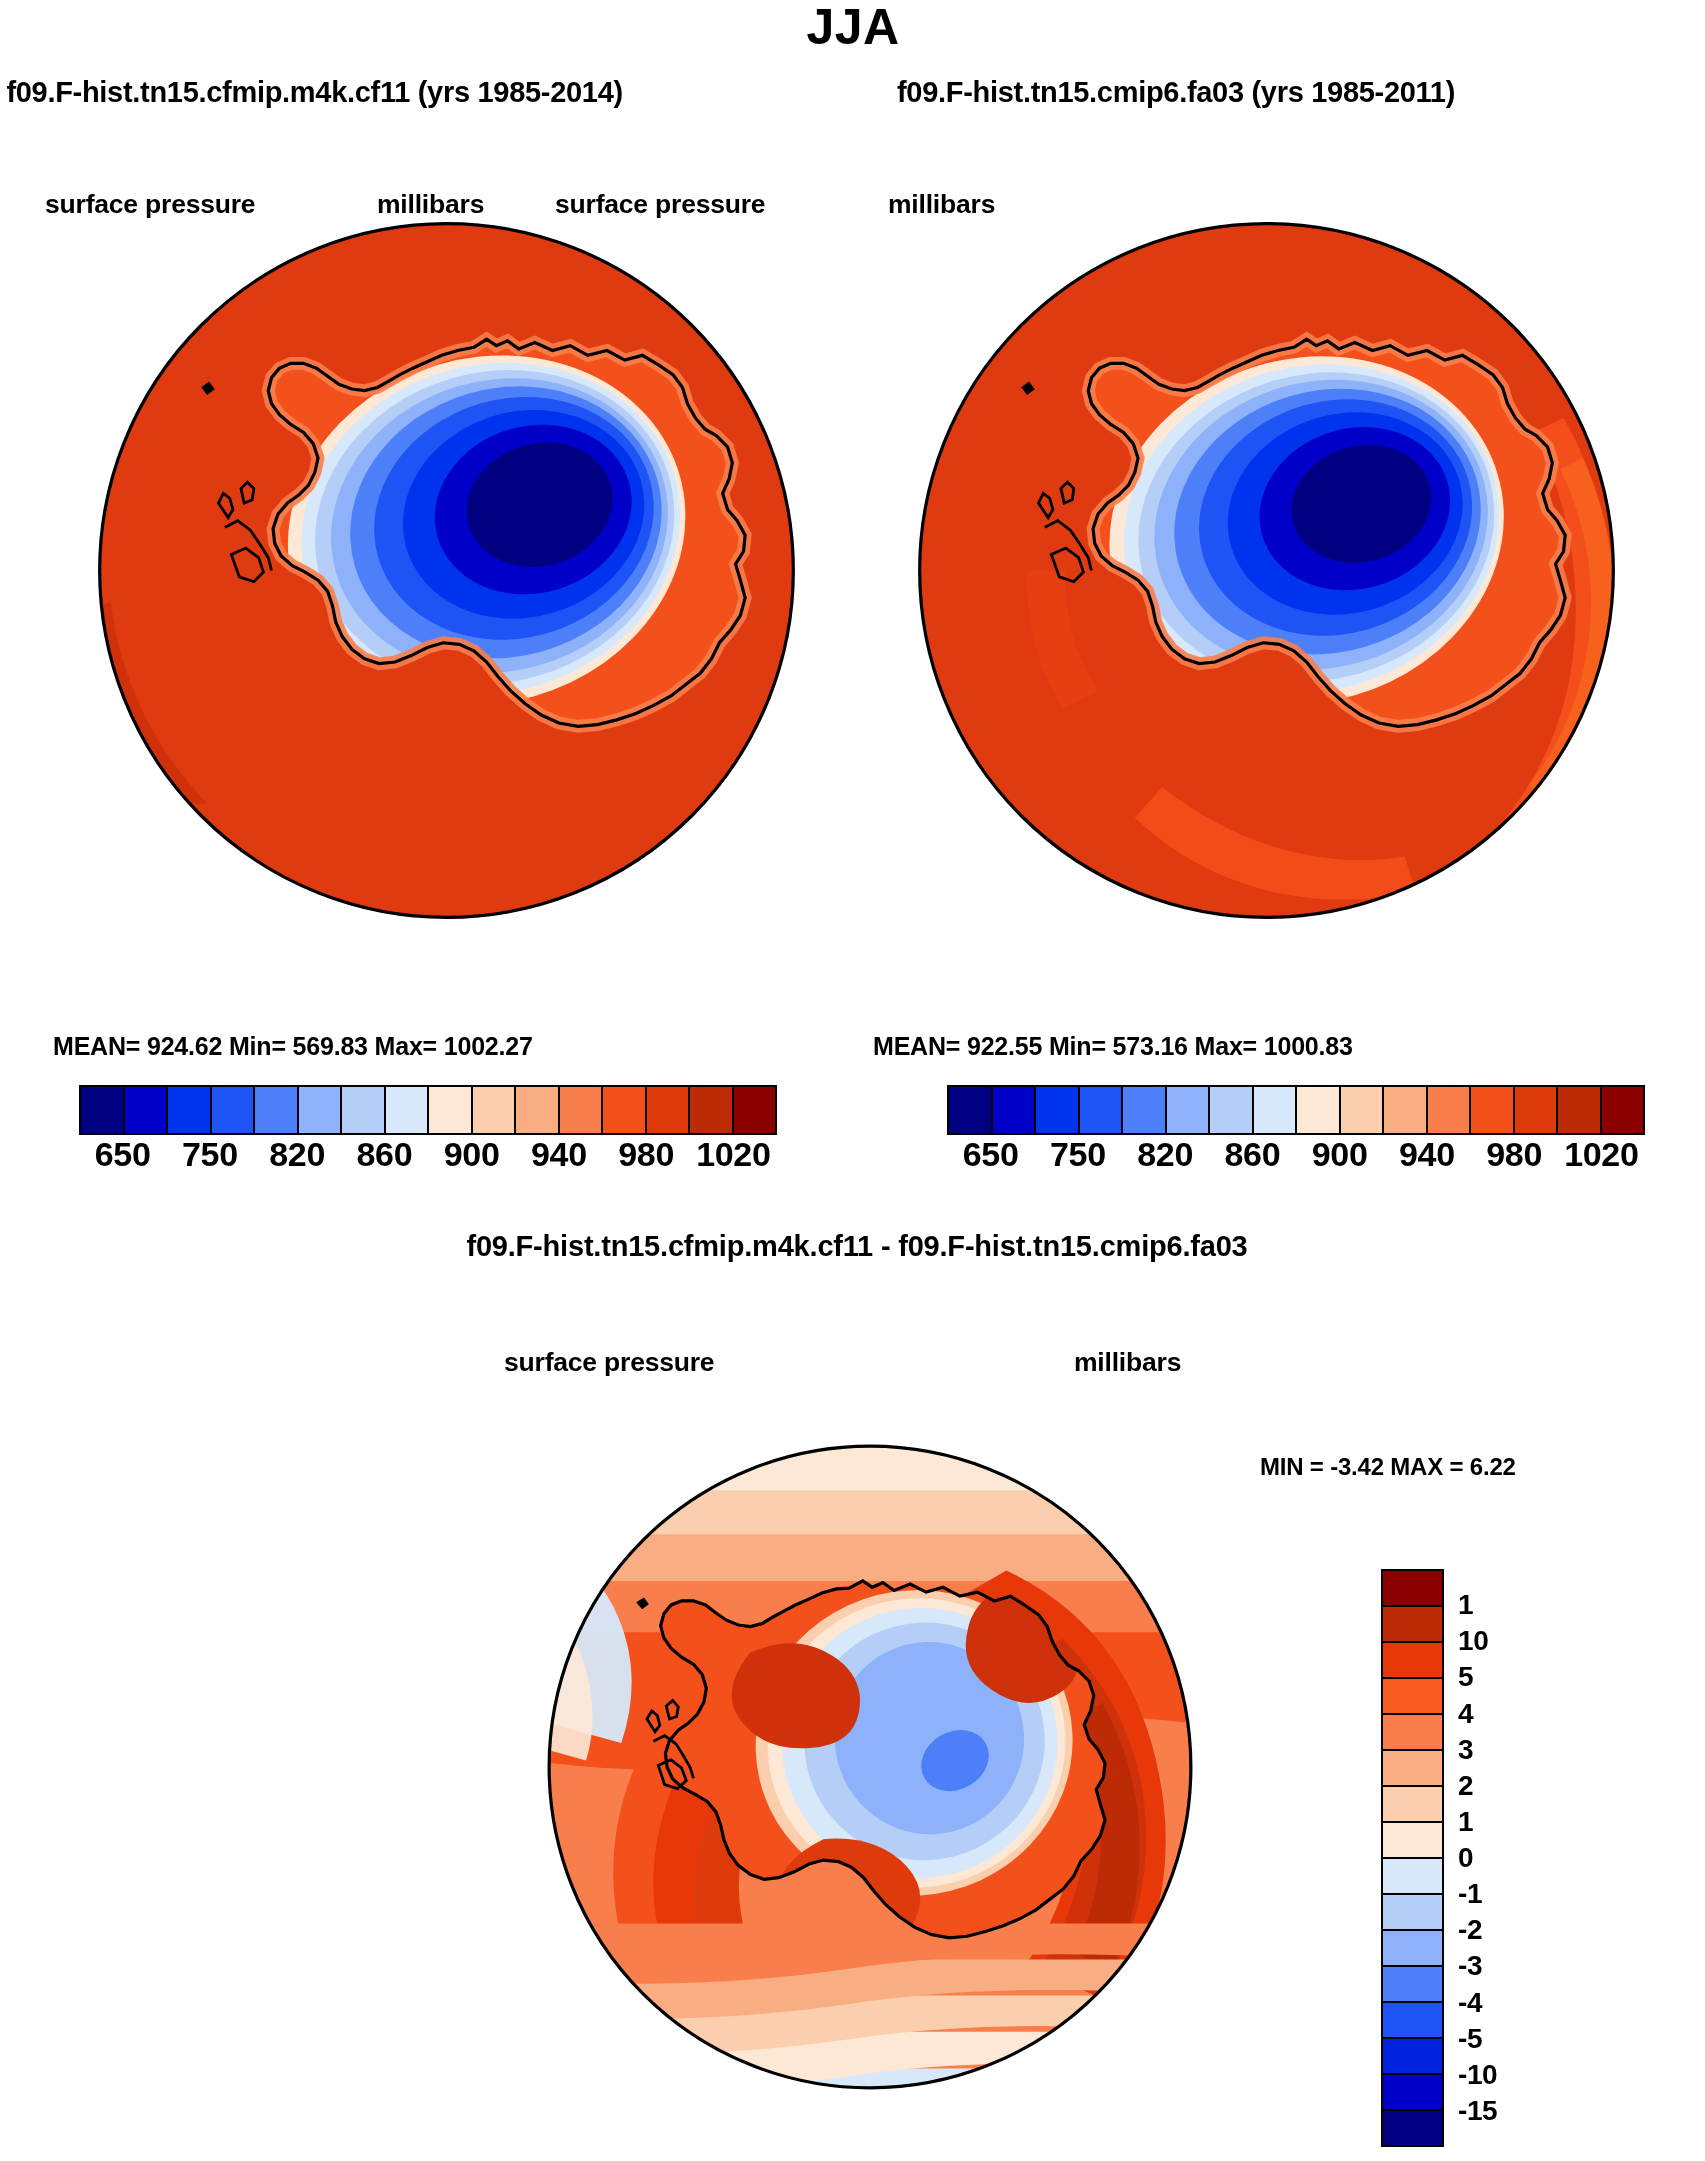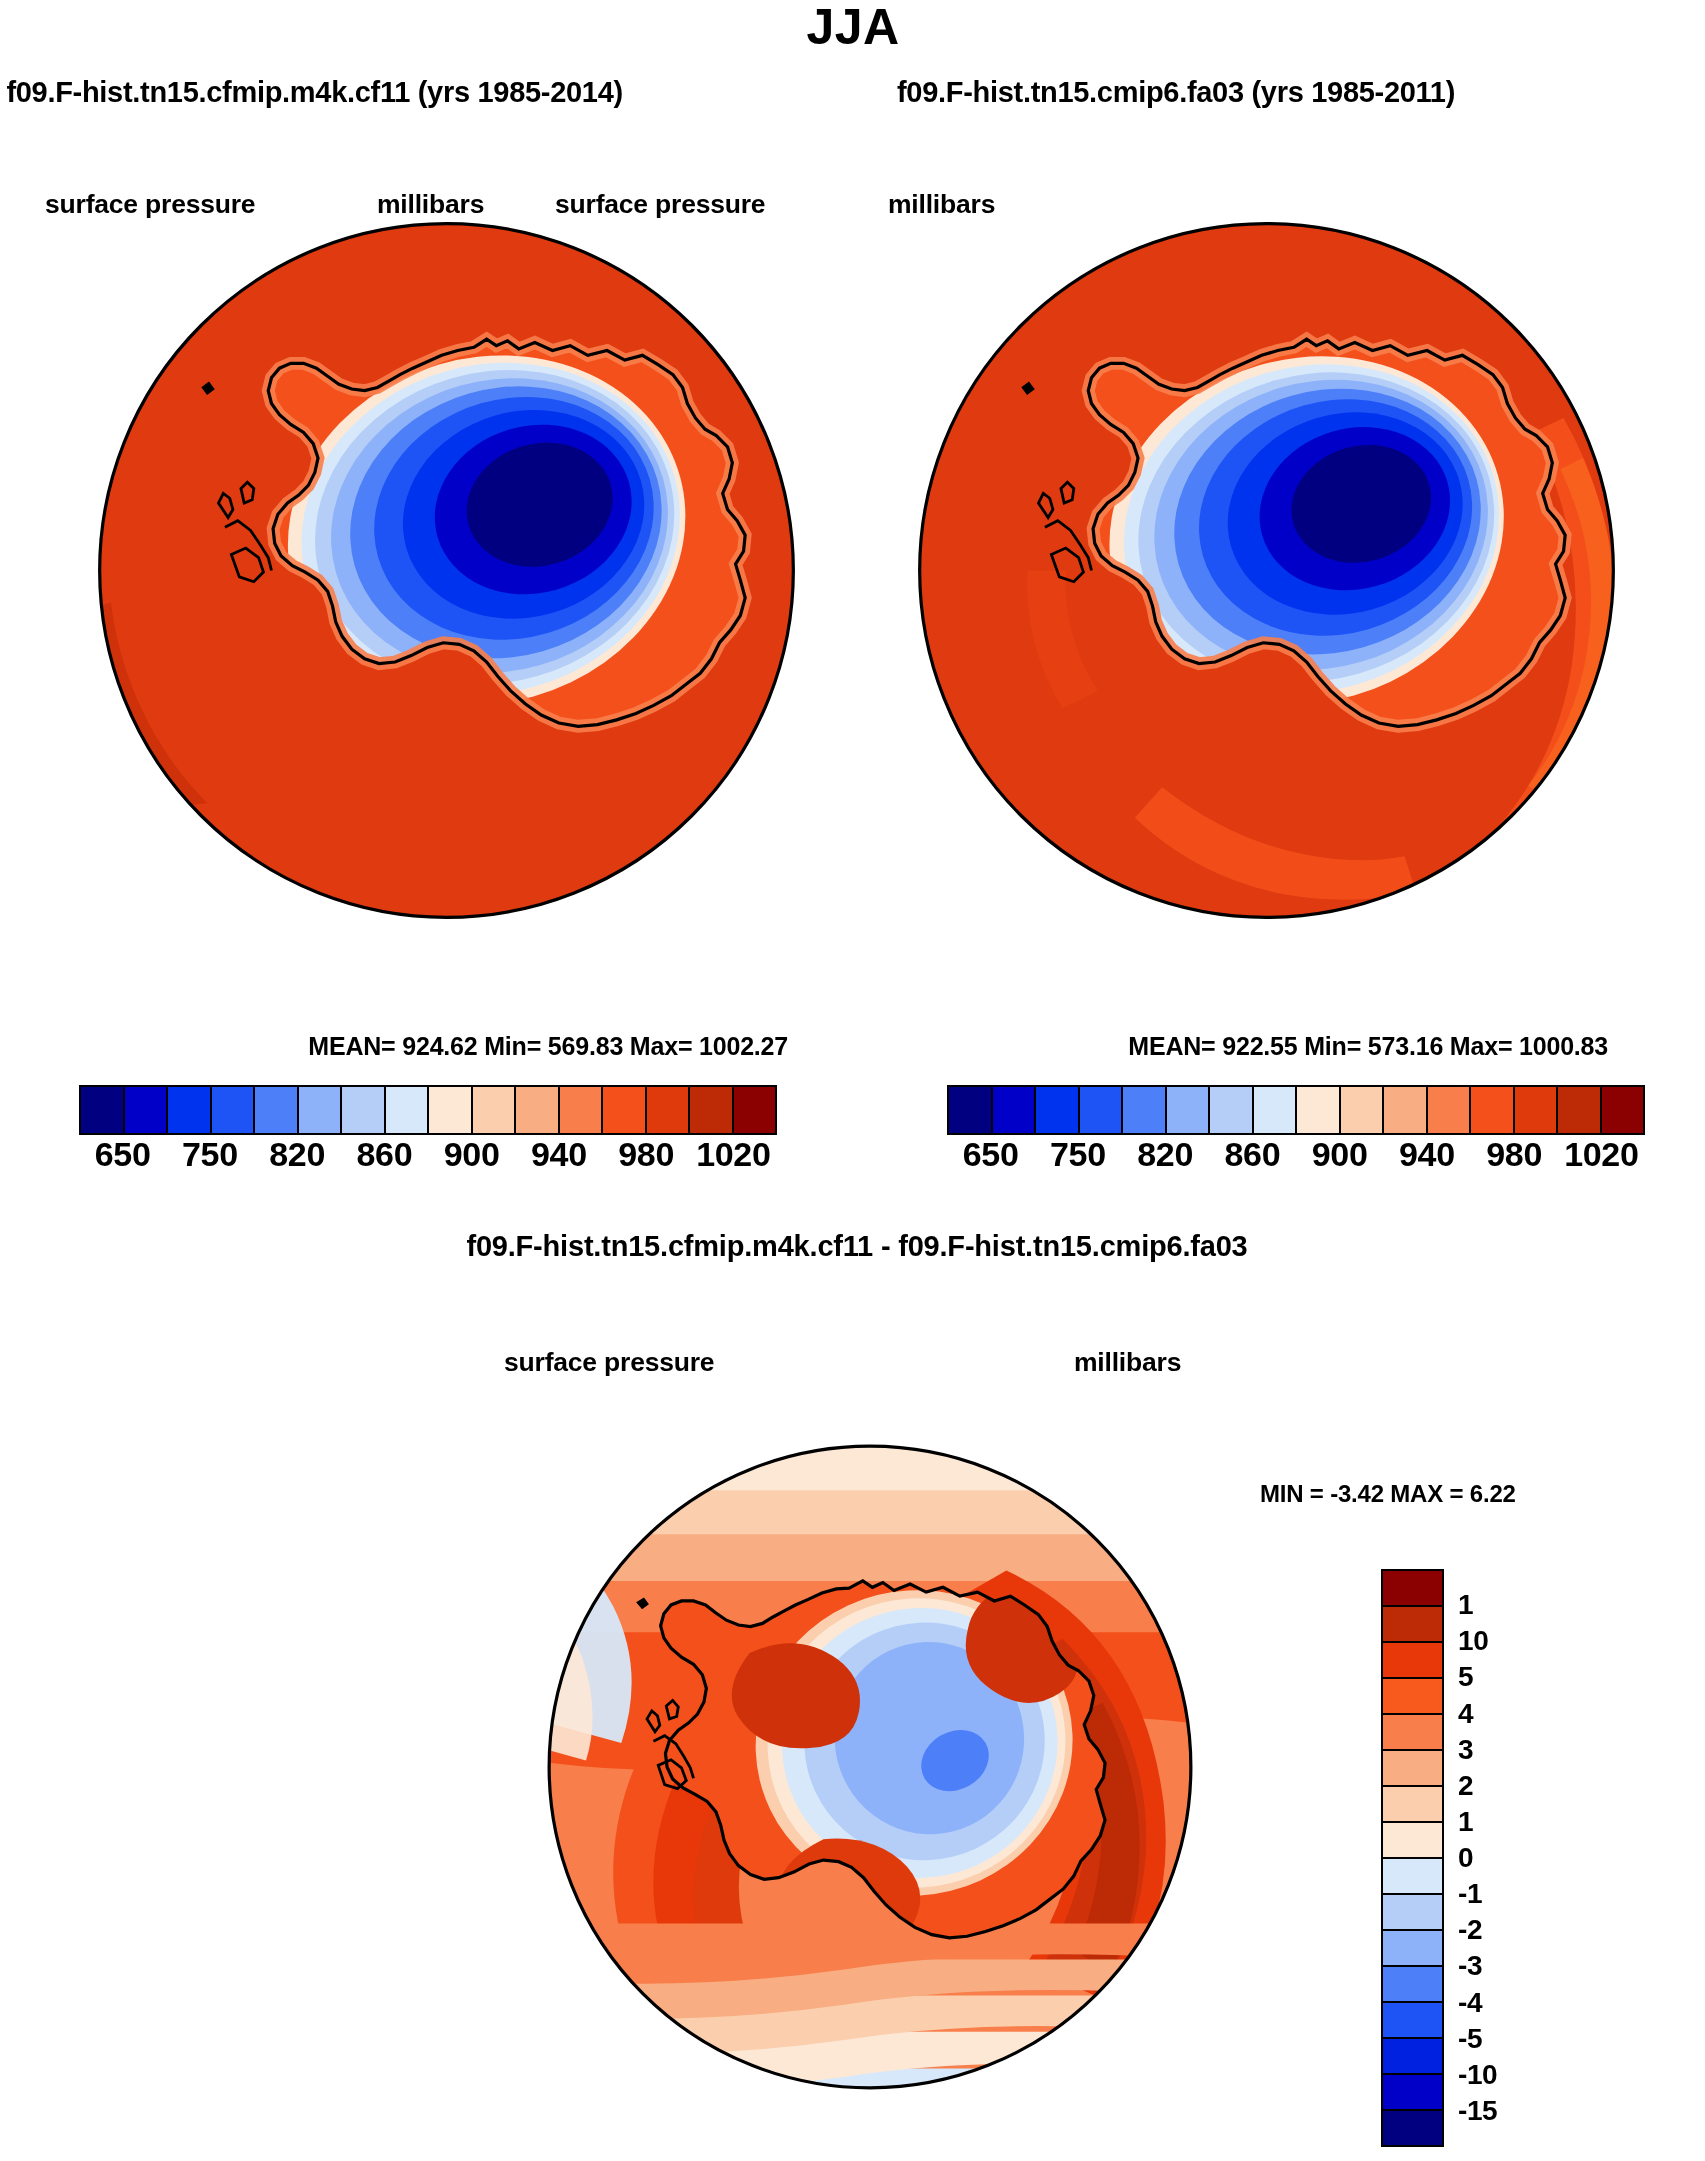--- a/index.html
+++ b/index.html
@@ -49,21 +49,21 @@
     font-weight: bold;
     white-space: nowrap;
     letter-spacing: -0.2px;
   }
 
   .stats-line {
     font-size: 25px;
     font-weight: bold;
     white-space: nowrap;
     letter-spacing: -0.2px;
-    text-align: right;
+    text-align: left;
   }
   .minmax-line {
     font-size: 24px;
     font-weight: bold;
     white-space: nowrap;
     letter-spacing: -0.2px;
   }
 
   
   .map-panel { overflow: visible; }
@@ -309,21 +309,21 @@
       <span style="left: 68.75%;">940</span>
       <span style="left: 81.25%;">980</span>
       <span style="left: 93.75%;">1020</span>
     </div>
 </div>
 
 <div class="abs diff-title">f09.F-hist.tn15.cfmip.m4k.cf11 - f09.F-hist.tn15.cmip6.fa03</div>
 
 <div class="abs field-label" style="left:504px; top:1347px;">surface pressure</div>
 <div class="abs units-label" style="left:1074px; top:1347px;">millibars</div>
-<div class="abs minmax-line" style="left:1260px; top:1453px;margin-top:27px;">MIN =  -3.42 MAX =   6.22</div>
+<div class="abs minmax-line" style="left:1260px; top:1453px;">MIN =  -3.42 MAX =   6.22</div>
 
 <div class="abs map-panel" style="left:509px; top:1398px;">
   <svg class="map-svg" width="722" height="738" viewBox="0 0 900 920">
     <defs>
       <clipPath id="globeClipD">
           <circle cx="450" cy="460" r="400"></circle>
         </clipPath>
       <clipPath id="contClipD">
           <path d="M424 237 L441 228 L453 236 L466 230 L480 240 L500 232 L520 242 L541 236 L562 247 L584 242 L605 253 L625 247 L644 259 L660 270 L671 285 L677 303 L686 320 L697 333 L710 340 L723 353 L729 371 L725 390 L717 407 L723 425 L734 438 L743 455 L741 473 L732 488 L737 506 L743 526 L737 546 L726 563 L713 577 L704 596 L691 612 L674 625 L657 638 L637 649 L616 658 L594 665 L571 671 L549 673 L527 669 L506 660 L487 647 L470 632 L455 615 L442 598 L427 585 L411 578 L392 576 L374 581 L355 591 L336 598 L318 600 L301 594 L286 583 L275 568 L268 551 L264 533 L258 516 L247 503 L232 494 L217 486 L204 475 L197 460 L195 443 L200 427 L211 414 L224 405 L235 394 L243 379 L246 362 L241 345 L230 332 L215 323 L202 312 L193 299 L189 284 L193 269 L202 258 L215 253 L230 253 L245 258 L258 268 L271 277 L286 283 L301 285 L316 281 L329 273 L342 266 L357 258 L373 251 L390 243 L408 238 Z"></path>
         </clipPath>

